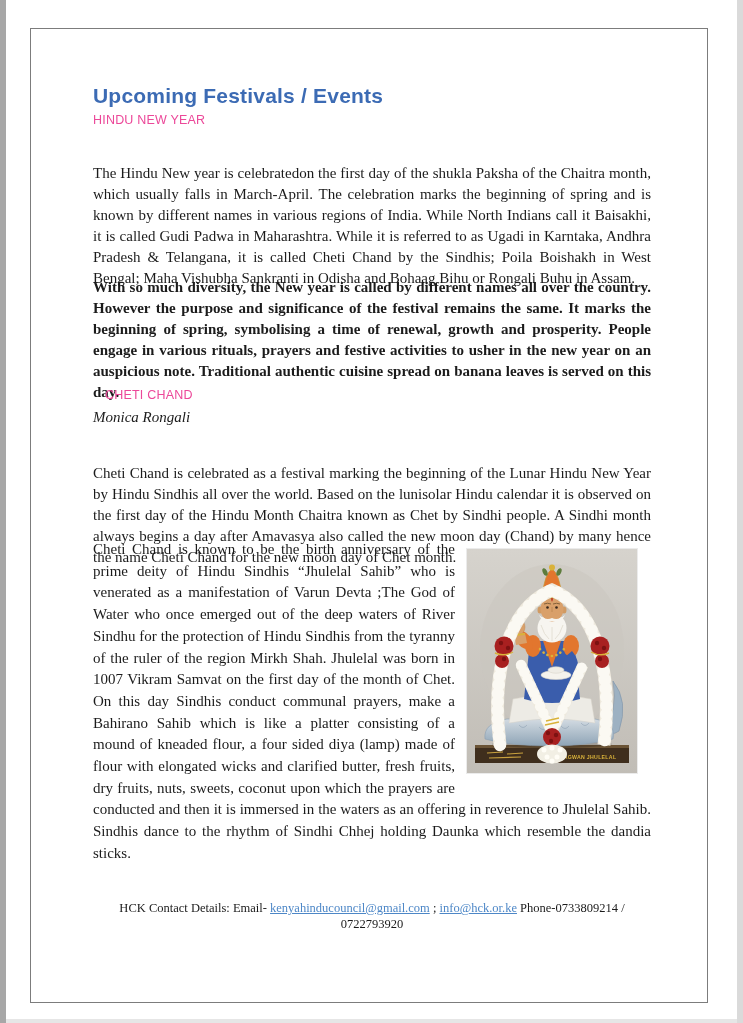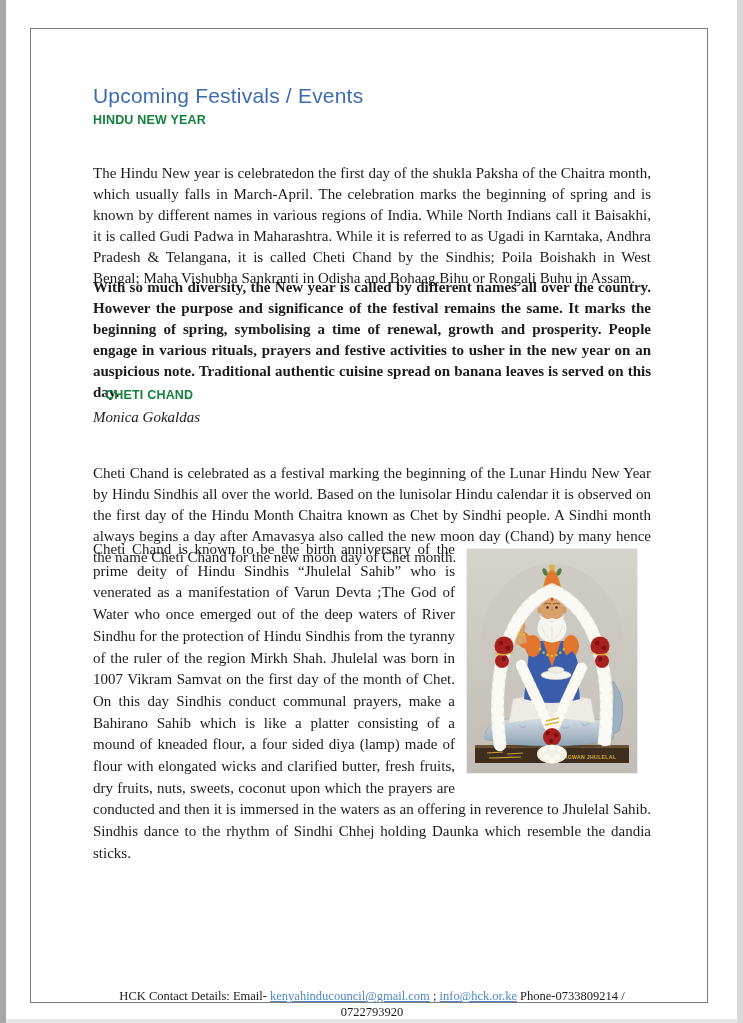--- a/index.html
+++ b/index.html
@@ -9,42 +9,42 @@
   }
   .edge-strip-left{position:absolute;left:0;top:0;width:6px;height:100%;background:#a7a7a7;}
   .edge-strip-right{position:absolute;right:0;top:0;width:6px;height:100%;background:#dadada;}
   .edge-strip-bottom{position:absolute;left:6px;right:6px;bottom:0;height:4px;background:#e6e6e6;}
   .page-frame{
     position:absolute;left:30px;top:28px;width:678px;height:975px;
     border:1.5px solid #7c7c7c;box-sizing:border-box;background:#fff;
   }
   .block{position:absolute;left:93px;width:558px;}
   .doc-title{
-    top:84px;font-family:"Liberation Sans",sans-serif;font-size:21px;font-weight:400;
+    top:84px;font-family:"Liberation Sans",sans-serif;font-size:21px;font-weight:700;
     color:#3c6bb4;letter-spacing:.2px;line-height:24px;
   }
   .h-sans{
-    font-family:"Liberation Sans",sans-serif;font-weight:700;font-size:12.5px;
-    color:#15803d;letter-spacing:.2px;line-height:15px;
+    font-family:"Liberation Sans",sans-serif;font-weight:400;font-size:12.5px;
+    color:#ec4899;letter-spacing:.2px;line-height:15px;
   }
   .h-hny{top:113px;}
   .h-cc{top:388px;margin-left:12px;}
   .para{font-size:15px;line-height:21px;text-align:justify;color:#1b1b1b;}
   .p1{top:148px;}
   .p2{top:262px;font-weight:bold;}
   .byline{top:409px;font-size:15px;font-style:italic;color:#1b1b1b;}
   .p3{top:448px;}
   .p4{top:524px;line-height:21.7px;}
   .photo-float{
     float:right;width:170px;height:224px;margin:10px 14px 8px 12px;
     box-shadow:0 0 0 1px rgba(0,0,0,.08);
   }
   .photo-float svg{display:block;}
   .page-footer{
-    position:absolute;left:93px;top:988px;width:558px;text-align:center;
+    position:absolute;left:93px;top:900px;width:558px;text-align:center;
     font-size:12.5px;color:#1a1a1a;line-height:16px;
   }
   .page-footer a{color:#4d87c7;text-decoration:underline;cursor:pointer;}
 </style>
 </head>
 <body>
 
 <div class="edge-strip-left"></div>
 <div class="edge-strip-right"></div>
 <div class="edge-strip-bottom"></div>
@@ -54,21 +54,21 @@
 <div class="block doc-title">Upcoming Festivals / Events</div>
 
 <div class="block h-sans h-hny">HINDU NEW YEAR</div>
 
 <p class="block para p1">The Hindu New year is celebratedon the first day of the shukla Paksha of the Chaitra month, which usually falls in March-April. The celebration marks the beginning of spring and is known by different names in various regions of India. While North Indians call it Baisakhi, it is called Gudi Padwa in Maharashtra. While it is referred to as Ugadi in Karntaka, Andhra Pradesh &amp; Telangana, it is called Cheti Chand by the Sindhis; Poila Boishakh in West Bengal; Maha Vishubha Sankranti in Odisha and Bohaag Bihu or Rongali Buhu in Assam.</p>
 
 <p class="block para p2">With so much diversity, the New year is called by different names all over the country. However the purpose and significance of the festival remains the same. It marks the beginning of spring, symbolising a time of renewal, growth and prosperity. People engage in various rituals, prayers and festive activities to usher in the new year on an auspicious note. Traditional authentic cuisine spread on banana leaves is served on this day.</p>
 
 <div class="block h-sans h-cc">CHETI CHAND</div>
 
-<div class="block byline">Monica Gokaldas</div>
+<div class="block byline">Monica Rongali</div>
 
 <p class="block para p3">Cheti Chand is celebrated as a festival marking the beginning of the Lunar Hindu New Year by Hindu Sindhis all over the world. Based on the lunisolar Hindu calendar it is observed on the first day of the Hindu Month Chaitra known as Chet by Sindhi people. A Sindhi month always begins a day after Amavasya also called the new moon day (Chand) by many hence the name Cheti Chand for the new moon day of Chet month.</p>
 
 <p class="block para p4">
   <span class="photo-float">
     <svg viewBox="0 0 170 224" width="170" height="224" xmlns="http://www.w3.org/2000/svg">
       <defs>
         <linearGradient id="bgGrad" x1="0" y1="0" x2="0" y2="1">
           <stop offset="0" stop-color="#d6d3cd"></stop>
             <stop offset="1" stop-color="#c1bdb6"></stop>

